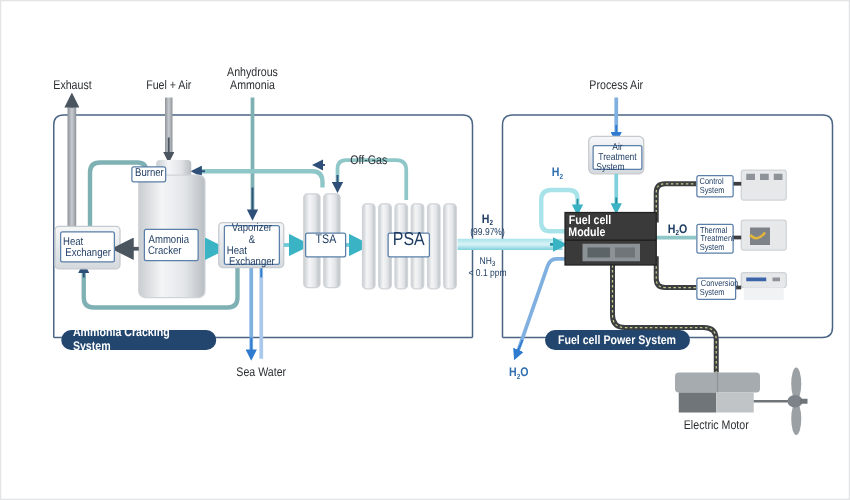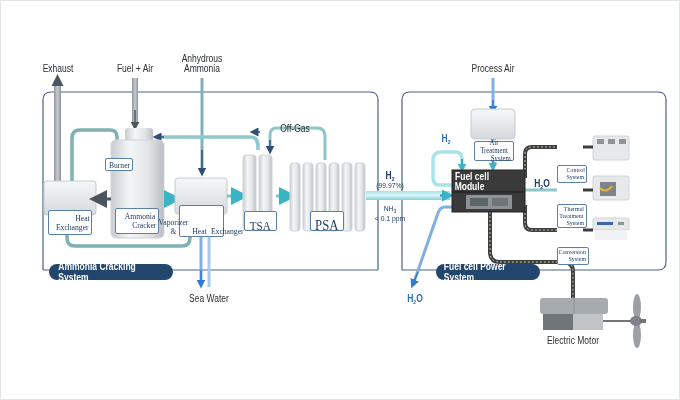--- a/index.html
+++ b/index.html
@@ -8,21 +8,21 @@
   .frame { position: absolute; left: 0; top: 0; width: 678px; height: 398px;
            border: 1px solid #e2e4e6; }
   svg.diagram { position: absolute; left: 0; top: 0; }
   .lbl { position: absolute; font-family: "Liberation Sans", sans-serif; color: #2b2f33;
          font-size: 10px; line-height: 10px; text-align: center; white-space: nowrap;
          transform: scaleX(0.85); transform-origin: center; }
   .lbl.blue { color: #2f6fb0; font-weight: bold; }
   .lbl.dark { color: #1f3d63; }
   .box { position: absolute; background: #ffffff; border: 1px solid #5a7fa8; border-radius: 2px;
          color: #1f3d63; font-size: 9px; line-height: 9px; text-align: center;
-         display: flex; align-items: flex-end; justify-content: center; font-family: Liberation Serif, serif; margin-top: 25px; }
+         display: flex; align-items: flex-start; justify-content: center; font-family: Liberation Sans, sans-serif; }
   .box span { display: inline-block; transform: scaleX(0.85); }
   .pill { position: absolute; background: #23466f; color: #ffffff; border-radius: 11px;
           font-size: 10px; font-weight: bold; display: flex; align-items: center; justify-content: center; }
   .pill span { display: inline-block; transform: scaleX(0.85); }
   .module-title { position: absolute; color: #ffffff; font-size: 10px; font-weight: bold; text-align: left;
                   line-height: 10px; }
   .module-title span { display: inline-block; transform: scaleX(0.85); }
   sub { font-size: 6px; vertical-align: -2px; }
 </style>
 </head>
@@ -203,36 +203,36 @@
     <span>Burner</span>
   </div>
 <div class="box" style="left:48px; top:185px; width:42px; height:23px; flex-direction:column;">
   <span>Heat</span>
   <span>Exchanger</span>
 </div>
 <div class="box" style="left:115px; top:183px; width:42px; height:24px; flex-direction:column;">
   <span>Ammonia</span>
   <span>Cracker</span>
 </div>
-<div class="box" style="left:179px; top:180px; width:43px; height:30px; flex-direction:row;">
+<div class="box" style="left:179px; top:180px; width:43px; height:30px; flex-direction:column;">
   <span>Vaporizer &amp;</span>
   <span>Heat</span>
   <span>Exchanger</span>
 </div>
-<div class="box" style="left:244px; top:186px; width:31px; height:18px; font-size:13px;">
+<div class="box" style="left:244px; top:186px; width:31px; height:18px; font-size:10px;">
     <span>TSA</span>
   </div>
 <div class="box" style="left:310px; top:186px; width:32px; height:18px; font-size:15px;">
     <span>PSA</span>
   </div>
 
 <div class="pill" style="left:49px; top:264px; width:124px; height:16px;">
     <span>Ammonia Cracking System</span>
   </div>
-<div class="pill" style="left:436px; top:264px; width:104px; height:16px;">
+<div class="pill" style="left:436px; top:264px; width:116px; height:16px;">
     <span>Fuel cell Power System</span>
   </div>
 
 <div class="lbl dark" style="left:378px; top:171px; width:24px; font-weight:bold;"><span>H</span><sub>2</sub></div>
 <div class="lbl dark" style="left:372px; top:181px; width:36px; font-size:8px;">(99.97%)</div>
 <div class="lbl dark" style="left:378px; top:204px; width:24px; font-size:8px;"><span>NH</span><sub>3</sub></div>
 <div class="lbl dark" style="left:372px; top:214px; width:36px; font-size:8px;">&lt; 0.1 ppm</div>
 
 <div class="box" style="left:474px; top:116px; width:38px; height:18px; flex-direction:column; font-size:8px; line-height:8px;">
   <span>Air Treatment</span>

